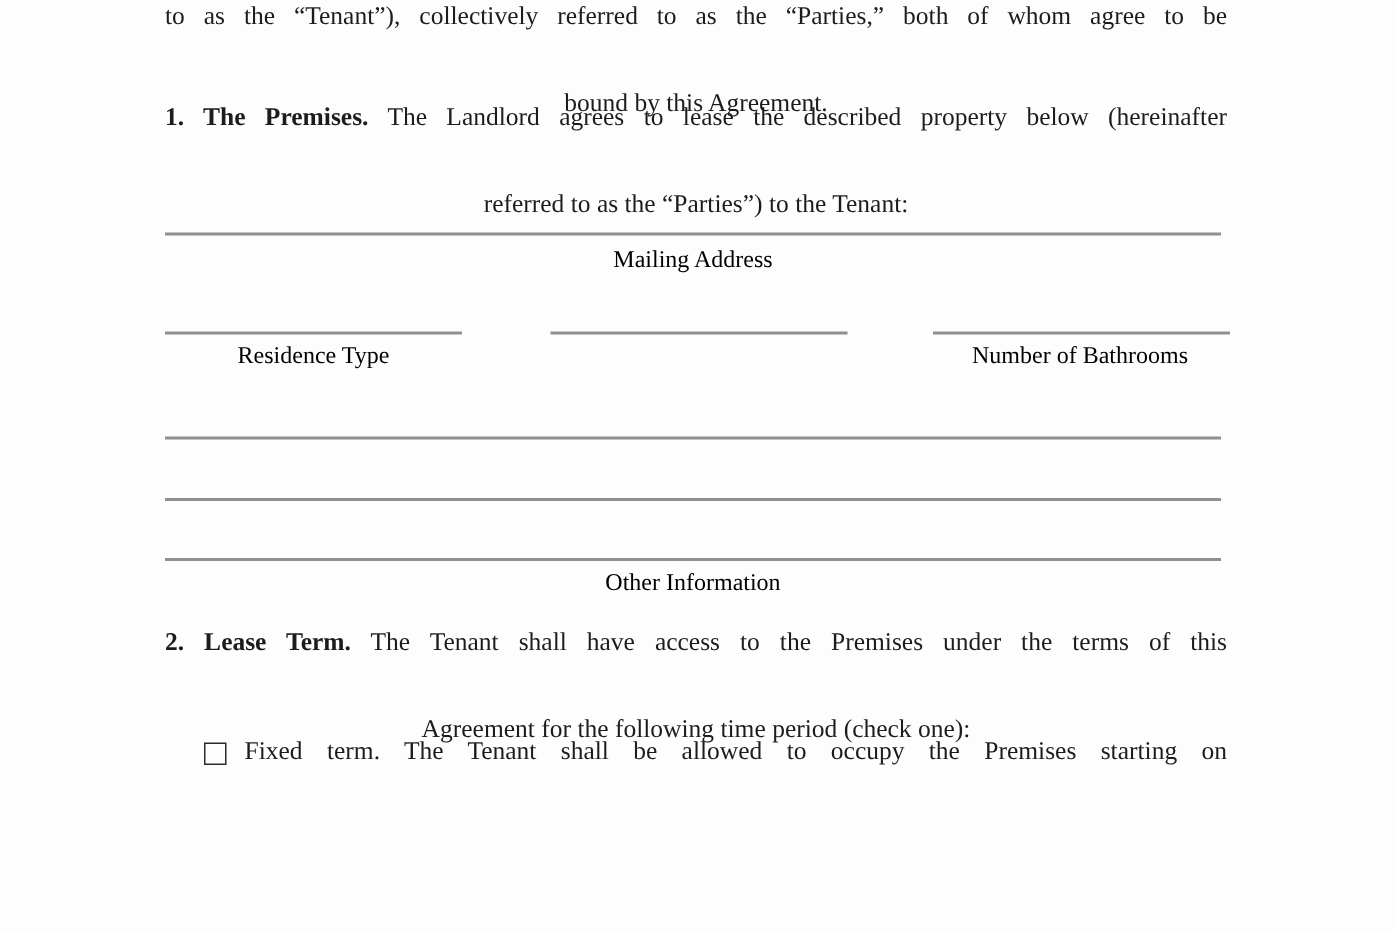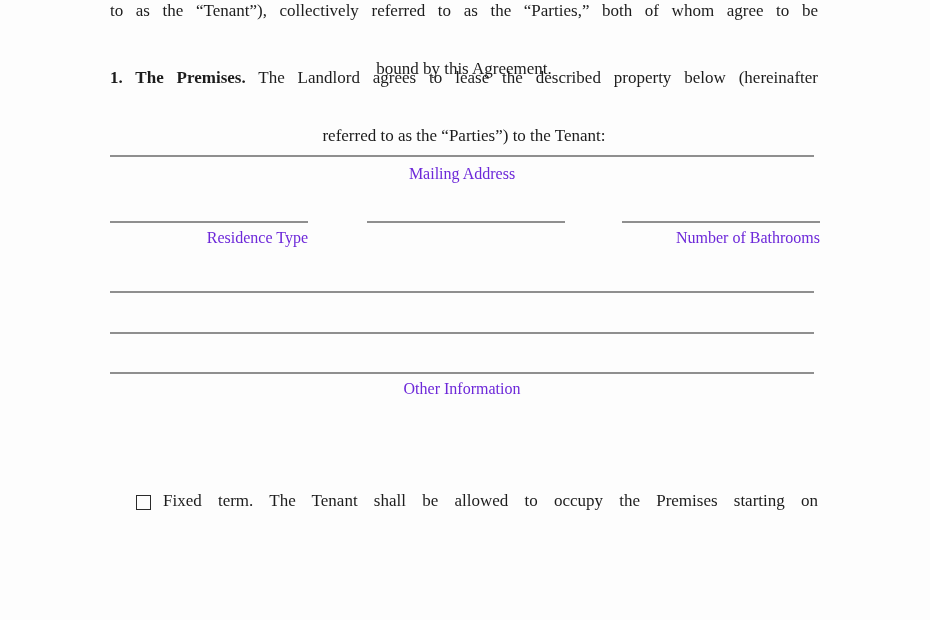--- a/index.html
+++ b/index.html
@@ -23,28 +23,28 @@
   }
   .line{display:block;text-align:center;}
   .just{text-align:justify;}
   .just::after{content:"";display:inline-block;width:100%;height:0;}
   b,.bold{font-weight:700;}
   
   .field-line{
     position:absolute;height:0;border-top:2px solid #8f8f8f;
   }
   .label-row,.center-label{
-    position:absolute;font-size:16px;line-height:20px;color:#6d28d9;
+    position:absolute;font-size:16px;line-height:20px;color:#000000;
   }
   .center-label{text-align:center;}
   .cols{
     position:absolute;left:0;width:710px;display:flex;justify-content:space-between;
   }
   .col1{width:198px;} .col2{width:198px;} .col3{width:200px;}
-  .cols .center-label{position:static;text-align:right;}
+  .cols .center-label{position:static;text-align:center;}
   
   .opt{
     position:absolute;left:53px;width:655px;
     font-size:17px;line-height:27px;color:#1c1c1c;
   }
   .opt .line{position:relative;}
   .checkbox{
     position:absolute;left:-27px;top:8px;
     width:13px;height:13px;
     border:1.5px solid #2a2a2a;
@@ -89,20 +89,25 @@
     <div class="cols" style="top:228px;">
       <div class="col1 center-label">Residence Type</div>
       <div class="col3 center-label">Number of Bathrooms</div>
     </div>
 
     <div class="field-line" style="top:291px;left:0;width:704px;"></div>
     <div class="field-line" style="top:332px;left:0;width:704px;"></div>
     <div class="field-line" style="top:372px;left:0;width:704px;"></div>
     <div class="center-label" style="top:379px;left:0;width:704px;">Other Information</div>
 
+    <div class="para" style="top:413px;">
+      <span class="line just"><b>2. Lease Term.</b>
+        <span>The Tenant shall have access to the Premises under the terms of this</span></span>
+      <span class="line">Agreement for the following time period (check one):</span>
+    </div>
 
     <div class="opt" style="top:487px;">
       <span class="line just">
         <span class="checkbox"></span>
         <span>Fixed term. The Tenant shall be allowed to occupy the Premises starting on</span>
       </span>
       <span class="line just">
         <span class="blank b180"></span>
         <span>at</span>
         <span class="blank b172"></span>

